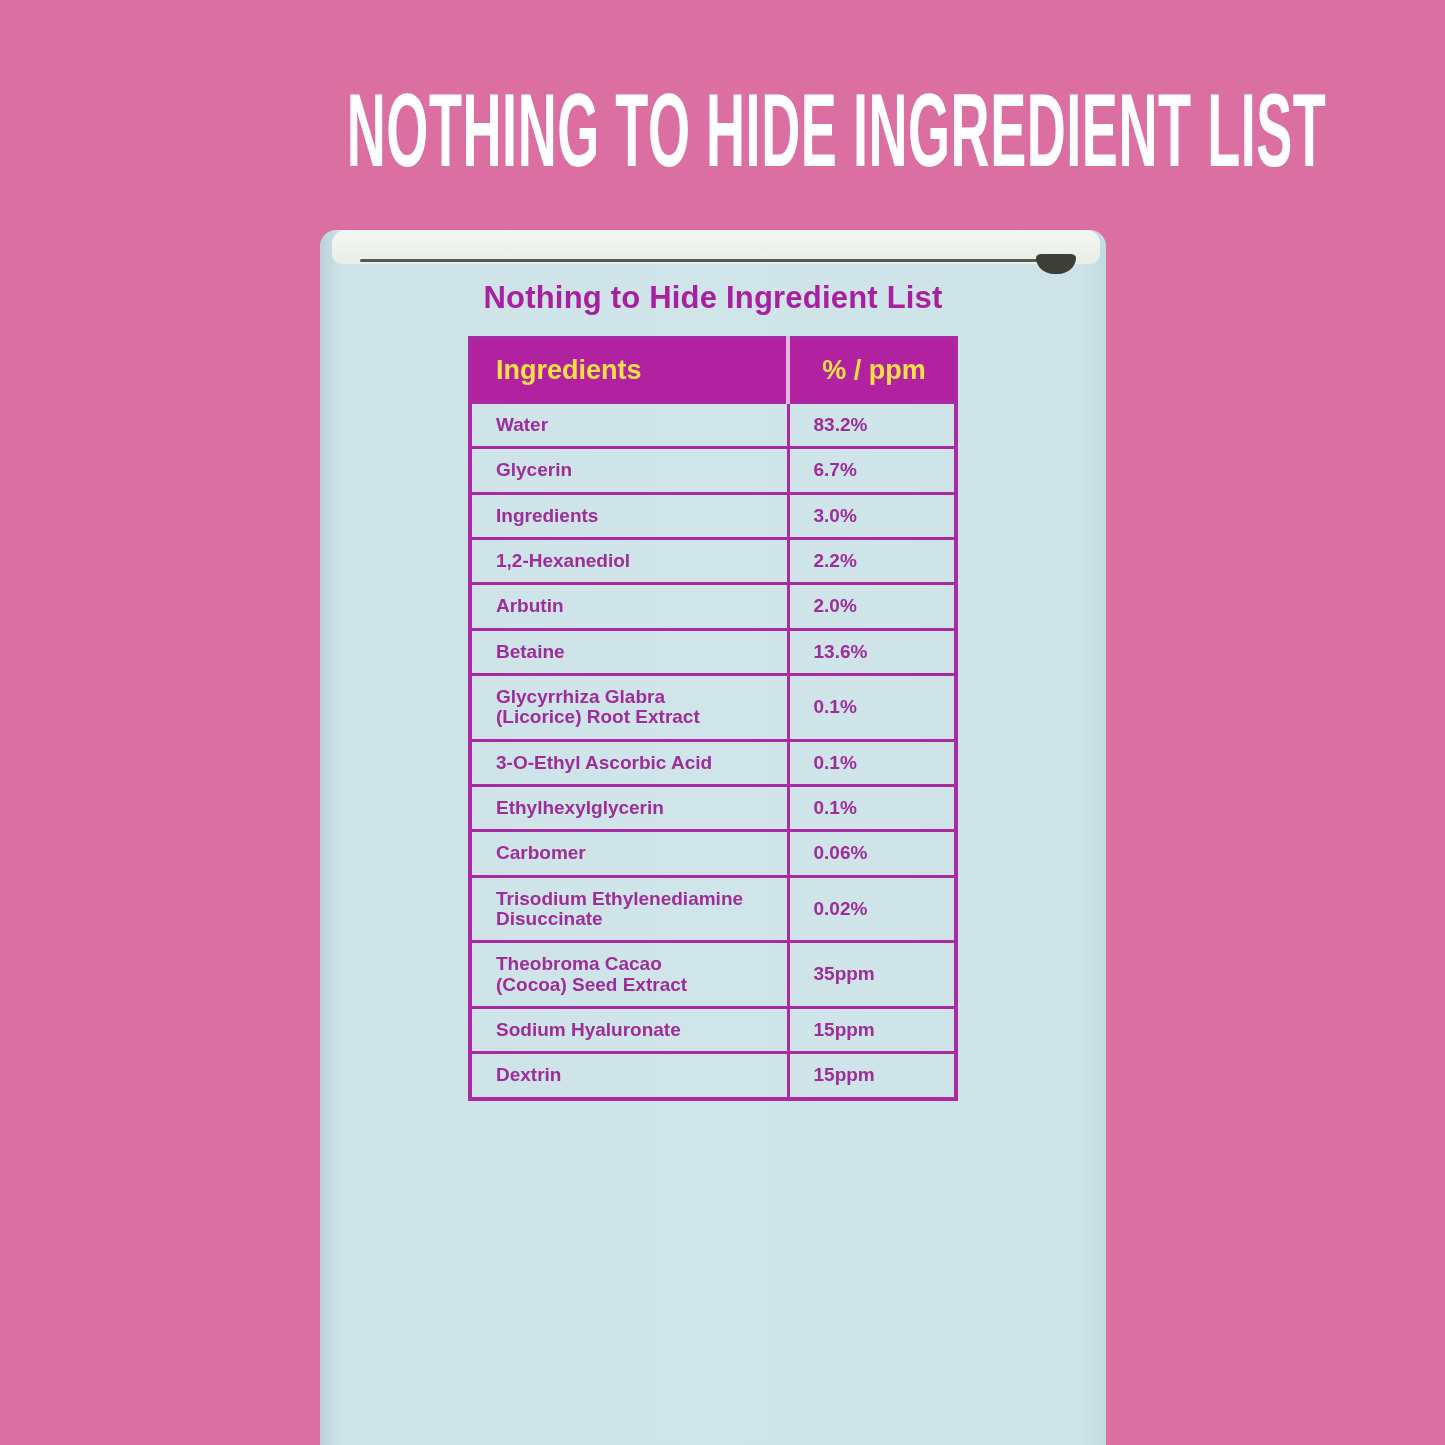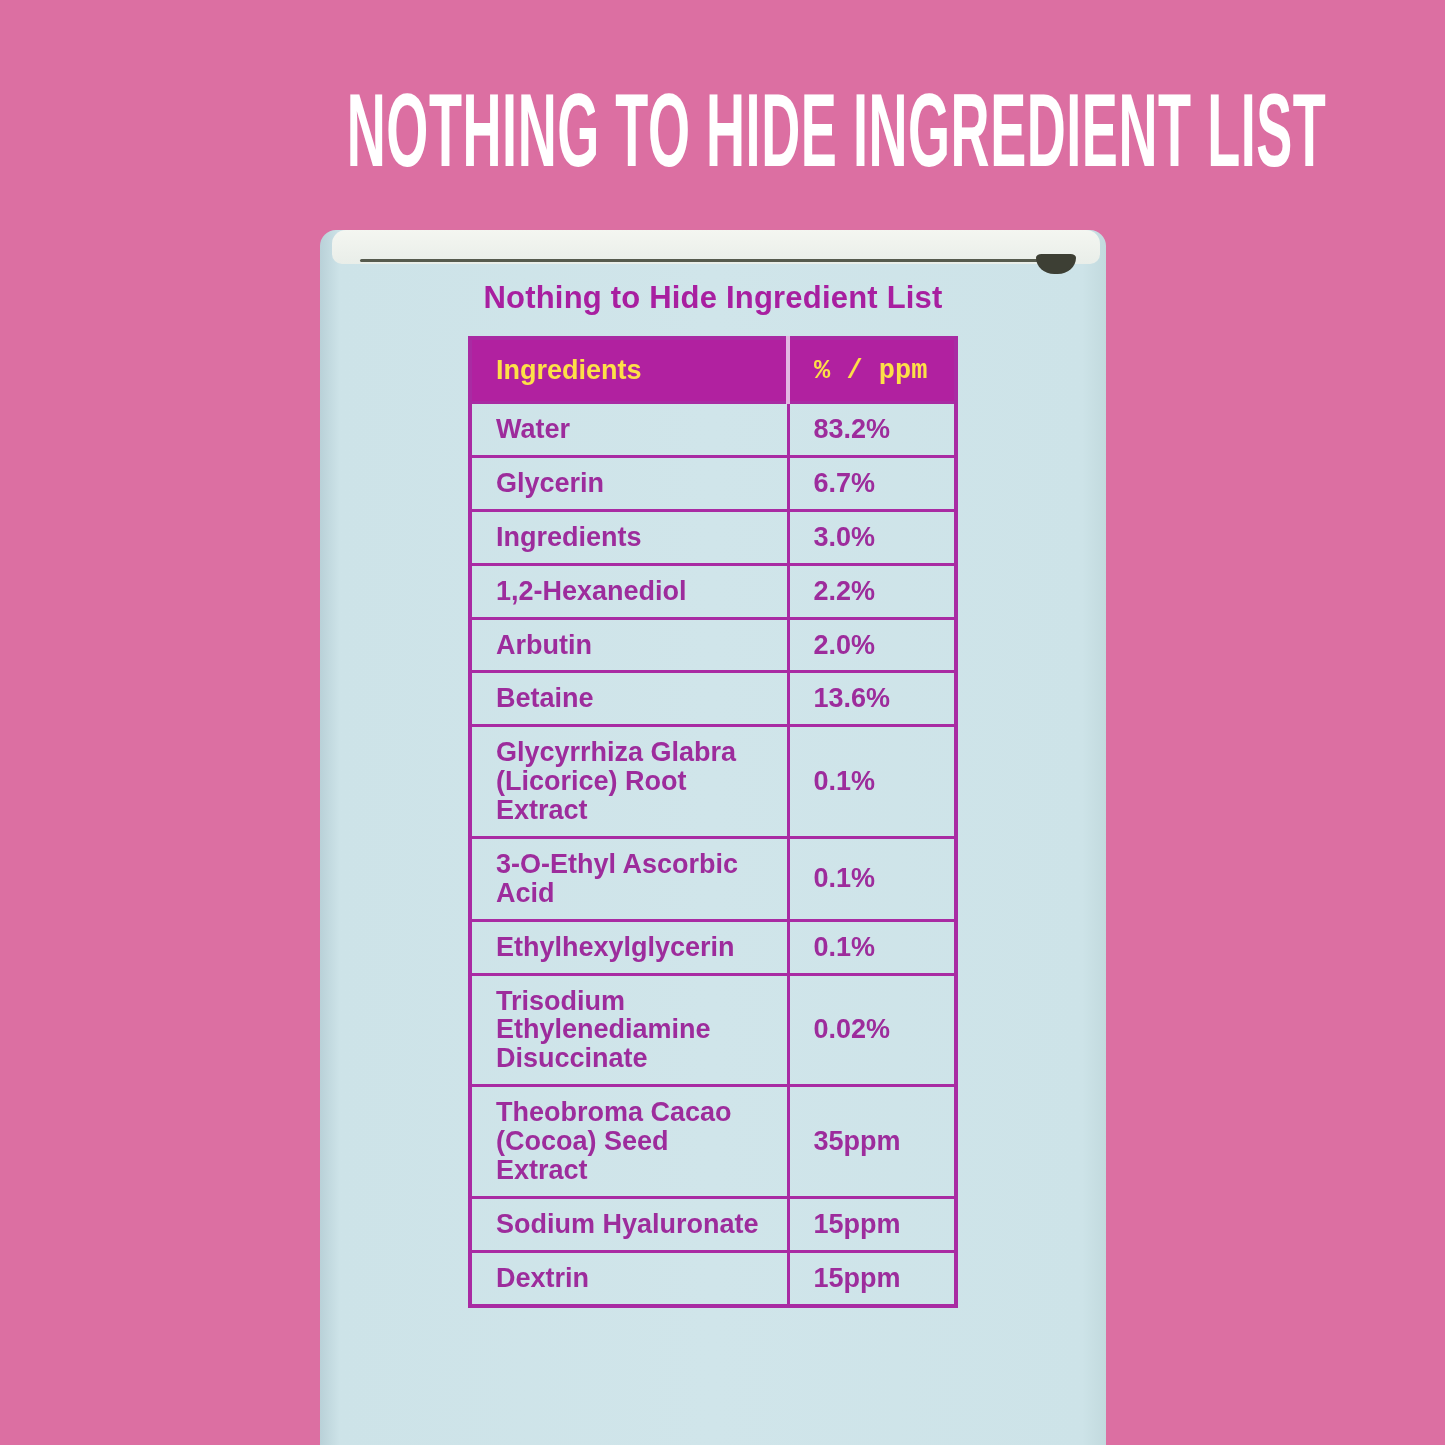--- a/index.html
+++ b/index.html
@@ -86,29 +86,28 @@
   }
   table.ingredient-table th {
     background: #b121a0;
     color: #fde047;
     font-size: 27px;
     font-weight: bold;
     text-align: left;
     padding: 15px 20px 15px 24px;
   }
   table.ingredient-table th.value-col {
-    text-align: left;
+    text-align: center;
     border-left: 4px solid #e3b7e2;
     width: 120px;
-    font-family: Liberation Mono, monospace;
   }
   table.ingredient-table td {
     border: 3px solid #a92ba3;
     color: #9d2c9c;
-    font-size: 27px;
+    font-size: 19px;
     font-weight: bold;
     line-height: 1.07;
     padding: 11px 20px 11px 24px;
   }
   table.ingredient-table td.name {
     white-space: pre-line;
   }
   table.ingredient-table td.value {
     text-align: left;
   }
@@ -164,20 +163,24 @@
   </tr>
         <tr>
     <td class="name">3-O-Ethyl Ascorbic Acid</td>
     <td class="value">0.1%</td>
   </tr>
         <tr>
     <td class="name">Ethylhexylglycerin</td>
     <td class="value">0.1%</td>
   </tr>
         <tr>
+    <td class="name">Carbomer</td>
+    <td class="value">0.06%</td>
+  </tr>
+        <tr>
     <td class="name">Trisodium Ethylenediamine
 Disuccinate</td>
     <td class="value">0.02%</td>
   </tr>
         <tr>
     <td class="name">Theobroma Cacao
 (Cocoa) Seed Extract</td>
     <td class="value">35ppm</td>
   </tr>
         <tr>

